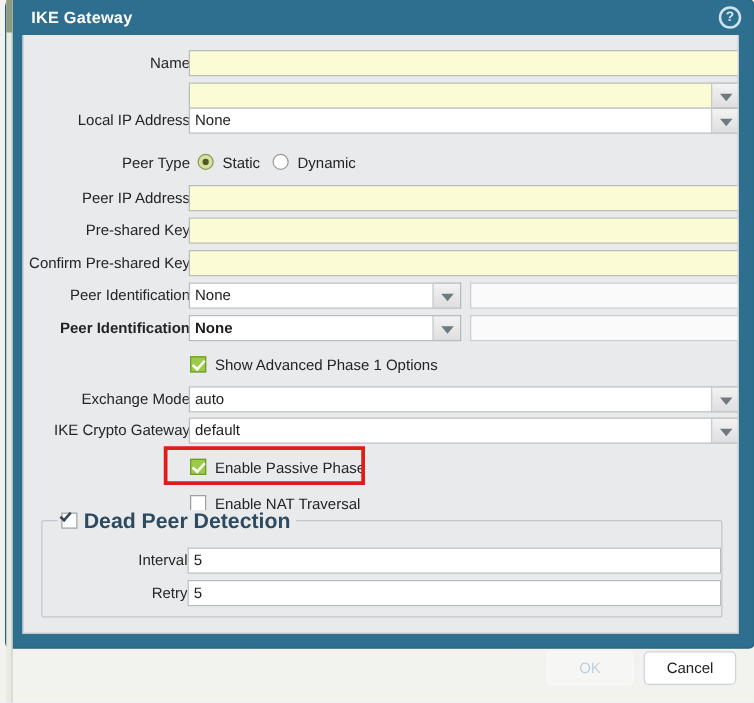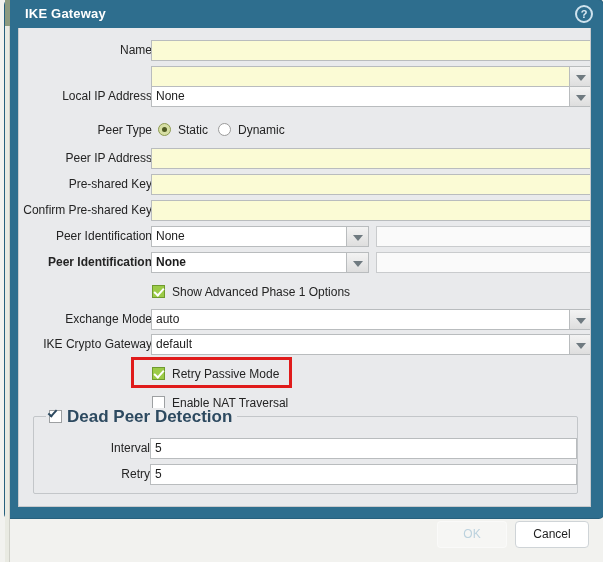--- a/index.html
+++ b/index.html
@@ -307,21 +307,21 @@
     </div>
 
     <div class="row" style="top:306px; width:100%;">
       <div class="labelbox">IKE Crypto Gateway</div>
       <div class="field white" style="left:132px; width:419px;">default</div>
       <div class="ddbtn" style="left:551px;"></div>
     </div>
 
     <div class="cb-row" style="left:133px; top:336px;">
       <div class="cb green"></div>
-      <div class="cb-lbl">Retry Passive Mode</div>
+      <div class="cb-lbl">Enable Passive Phase</div>
     </div>
 
     <div class="cb-row" style="left:133px; top:365px;">
       <div class="cb"></div>
       <div class="cb-lbl">Enable NAT Traversal</div>
     </div>
 
     <div id="highlight"></div>
 
     <div id="dpd">

